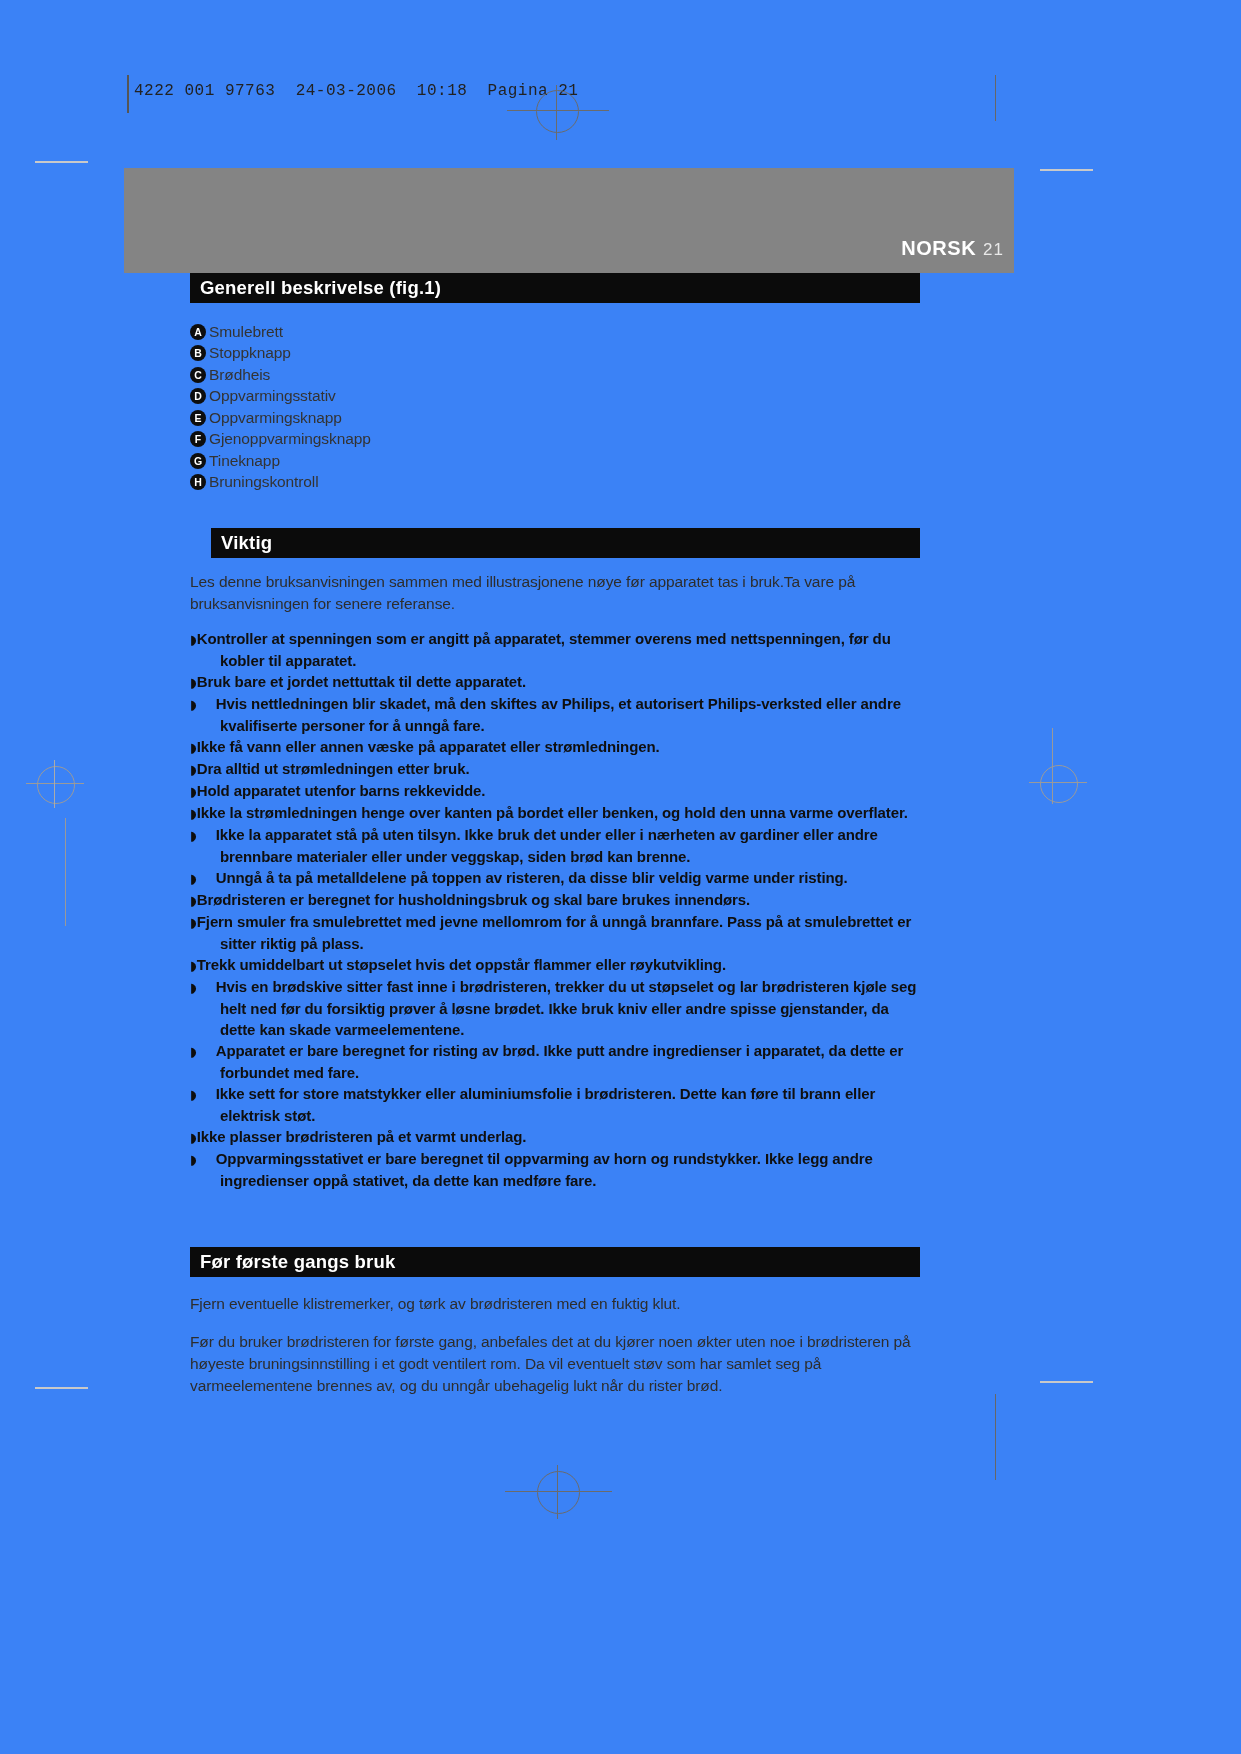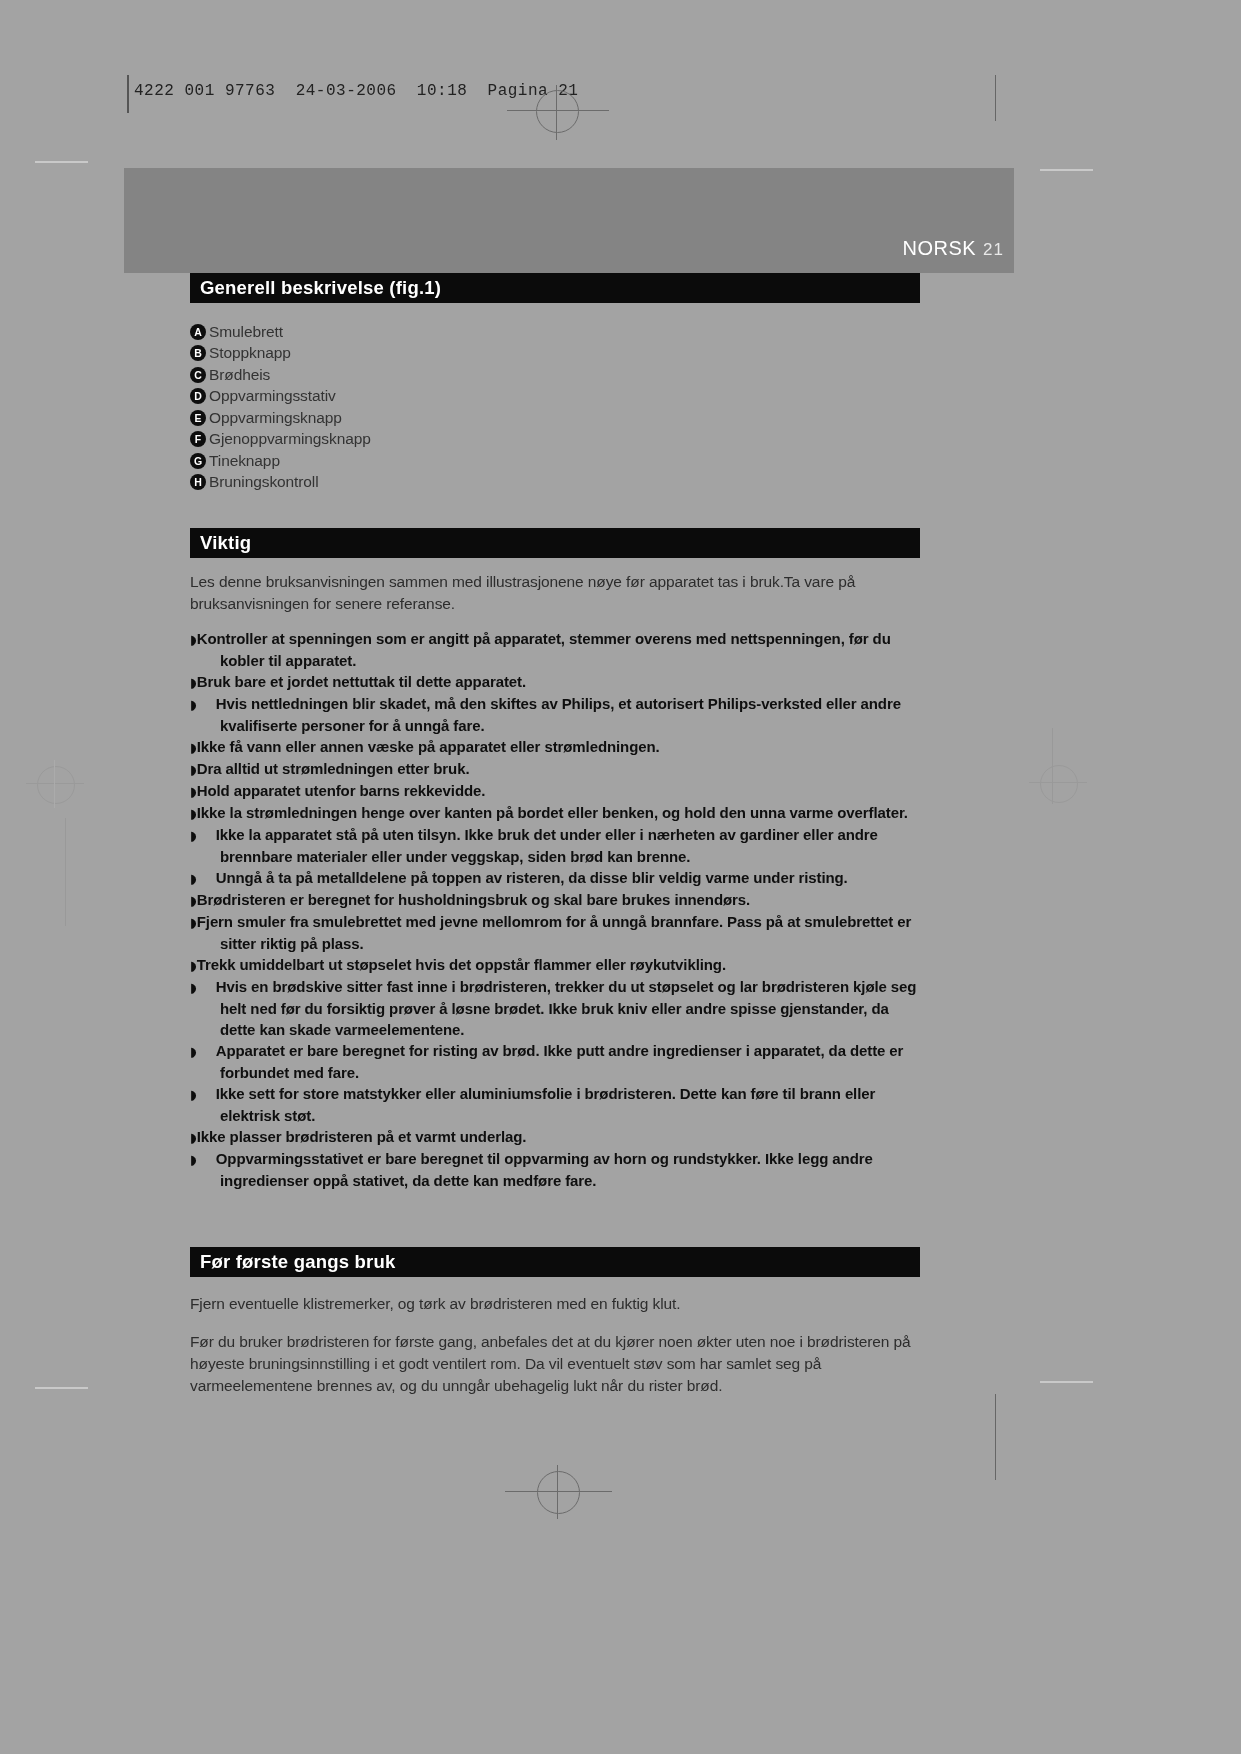--- a/index.html
+++ b/index.html
@@ -1,17 +1,17 @@
 <!DOCTYPE html>
 <html><head>
 <meta charset="utf-8">
 <style>
   html,body { margin:0; padding:0; background:#ffffff; }
   .page {
-    position:relative; width:1241px; height:1754px; background:#a3a3a3;
+    position:relative; width:1241px; height:1754px; background:#3b82f6;
     font-family:"Liberation Sans", sans-serif; color:#1c1c1c; overflow:hidden;
   }
 
   
   .mark { position:absolute; background:#555; }
   .mark.faint { background:#c9c9c9; }
   .reg-circle {
     position:absolute; border:1.5px solid #6b6b6b; border-radius:50%;
     background:transparent;
   }
@@ -23,32 +23,32 @@
     font-size:16px; color:#222; white-space:pre; letter-spacing:0.5px;
   }
 
   
   .gray-band {
     position:absolute; left:124px; top:168px; width:890px; height:105px;
     background:#848484; display:flex; align-items:flex-end; justify-content:flex-end;
     padding:0; box-sizing:border-box;
   }
   .band-label { display:flex; align-items:baseline; margin:0 10px 13px 0; }
-  .band-lang { color:#ffffff; font-weight:normal; font-size:20px; letter-spacing:0.5px; }
+  .band-lang { color:#ffffff; font-weight:bold; font-size:20px; letter-spacing:0.5px; }
   .band-page { color:rgba(255,255,255,0.82); font-size:17px; margin-left:7px; letter-spacing:1px; }
 
   
   .content { position:absolute; left:190px; top:273px; width:730px; }
 
   .section-bar {
     background:#0b0b0b; color:#ffffff; height:30px;
     display:flex; align-items:center; padding-left:10px; box-sizing:border-box;
     font-weight:bold; font-size:18.5px; letter-spacing:0.2px;
   }
-  .bar-viktig { margin-top:35px; }
+  .bar-viktig { margin-top:35px;margin-left:21px; }
   .bar-firstuse { margin-top:56px; }
 
   .parts { margin-top:18px; }
   .part-row { display:flex; align-items:center; height:21.5px; }
   .part-badge {
     width:16px; height:16px; border-radius:50%; background:#0d0d0d; color:#fff;
     font-size:10.5px; font-weight:bold; display:flex; align-items:center;
     justify-content:center; flex:0 0 16px; margin-right:3px;
   }
   .part-label { font-size:15.5px; color:#333; letter-spacing:-0.1px; }

